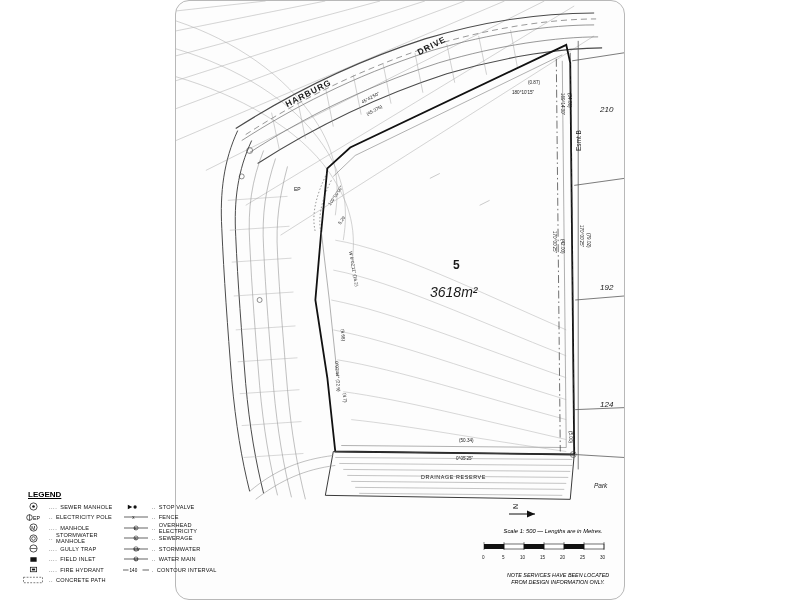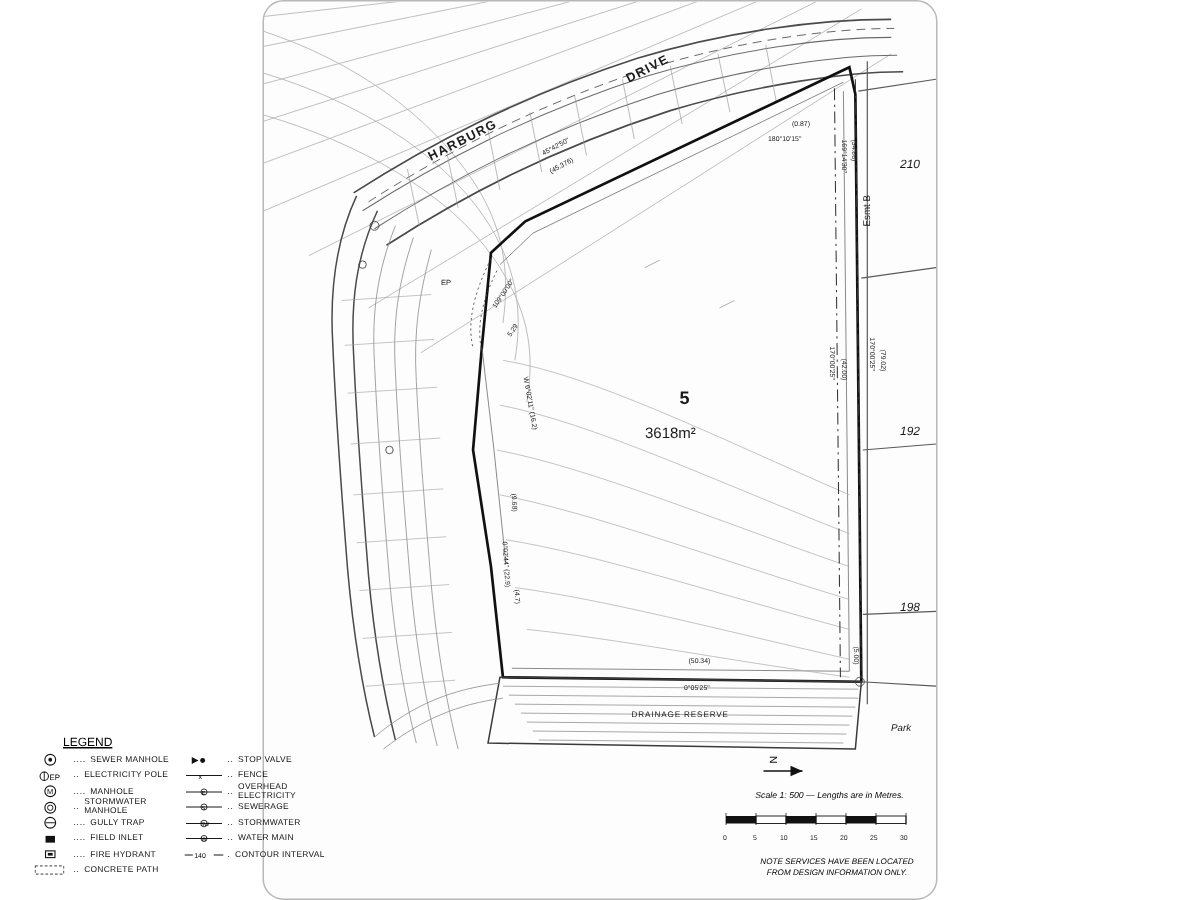--- a/index.html
+++ b/index.html
@@ -43,36 +43,36 @@
     position: absolute;
     font-family: "Liberation Sans", sans-serif;
     color: #1a1a1a;
     white-space: nowrap;
     line-height: 1;
   }
   .tiny { font-size: 5.2px; }
   .xtiny { font-size: 4.6px; }
   .small { font-size: 6.5px; }
   .big { font-size: 12px; font-weight: bold; }
-  .area { font-size: 10px; }
+  .area { font-size: 14px; font-style: italic; }
   .road { font-size: 8.5px; letter-spacing: 1px; font-weight: bold; }
 
   
   #legend {
     position: absolute;
     left: 20px;
     top: 490px;
     width: 200px;
     height: 100px;
   }
   #legend .legend-title {
     font-size: 8px;
-    font-weight: normal;
+    font-weight: bold;
     text-decoration: underline;
-    margin-left: 22px;
+    margin-left: 8px;
     margin-bottom: 3px;
   }
   .legend-cols {
     display: flex;
     gap: 6px;
   }
   .legend-col { display: flex; flex-direction: column; gap: 1.5px; }
   .legend-row {
     display: flex;
     align-items: center;
@@ -279,21 +279,21 @@
     <div class="lbl road" style="left:108px; top:100px; transform:rotate(-27deg); transform-origin:left top;">HARBURG</div>
     <div class="lbl road" style="left:240px; top:48px; transform:rotate(-27deg); transform-origin:left top;">DRIVE</div>
 
     <div class="lbl big" style="left:277px; top:258px;">5</div>
     <div class="lbl area" style="left:254px; top:284px;">3618m²</div>
 
     <div class="lbl small" style="left:400px; top:150px; transform:rotate(-90deg); transform-origin:left top;">Esmt B</div>
 
     <div class="lbl tiny" style="left:424px; top:105px; font-size:8px; font-style:italic;">210</div>
     <div class="lbl tiny" style="left:424px; top:283px; font-size:8px; font-style:italic;">192</div>
-    <div class="lbl tiny" style="left:424px; top:400px; font-size:8px; font-style:italic;">198</div>
+    <div class="lbl tiny" style="left:424px; top:400px; font-size:8px; font-style:italic;">124</div>
 
     <div class="lbl xtiny" style="left:245px; top:474px; font-size:5.4px; letter-spacing:.6px;">DRAINAGE    RESERVE</div>
     <div class="lbl small" style="left:418px; top:482px; font-style:italic;">Park</div>
 
     <div class="lbl xtiny" style="left:190px; top:112px; transform:rotate(-28deg); transform-origin:left top;">(45.376)</div>
     <div class="lbl xtiny" style="left:185px; top:100px; transform:rotate(-28deg); transform-origin:left top;">45°42'50"</div>
     <div class="lbl xtiny" style="left:352px; top:80px;">(0.87)</div>
     <div class="lbl xtiny" style="left:336px; top:90px;">180°10'15"</div>
     <div class="lbl xtiny" style="left:395px; top:92px; transform:rotate(90deg); transform-origin:left top;">(34.86)</div>
     <div class="lbl xtiny" style="left:388px; top:92px; transform:rotate(90deg); transform-origin:left top;">169°14'30"</div>

